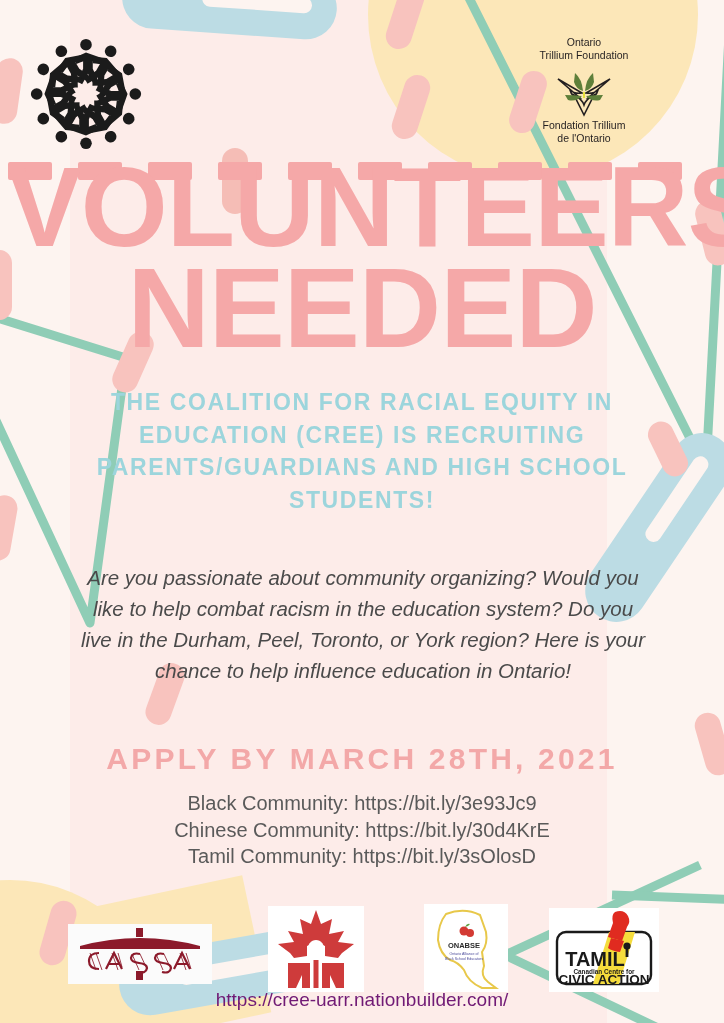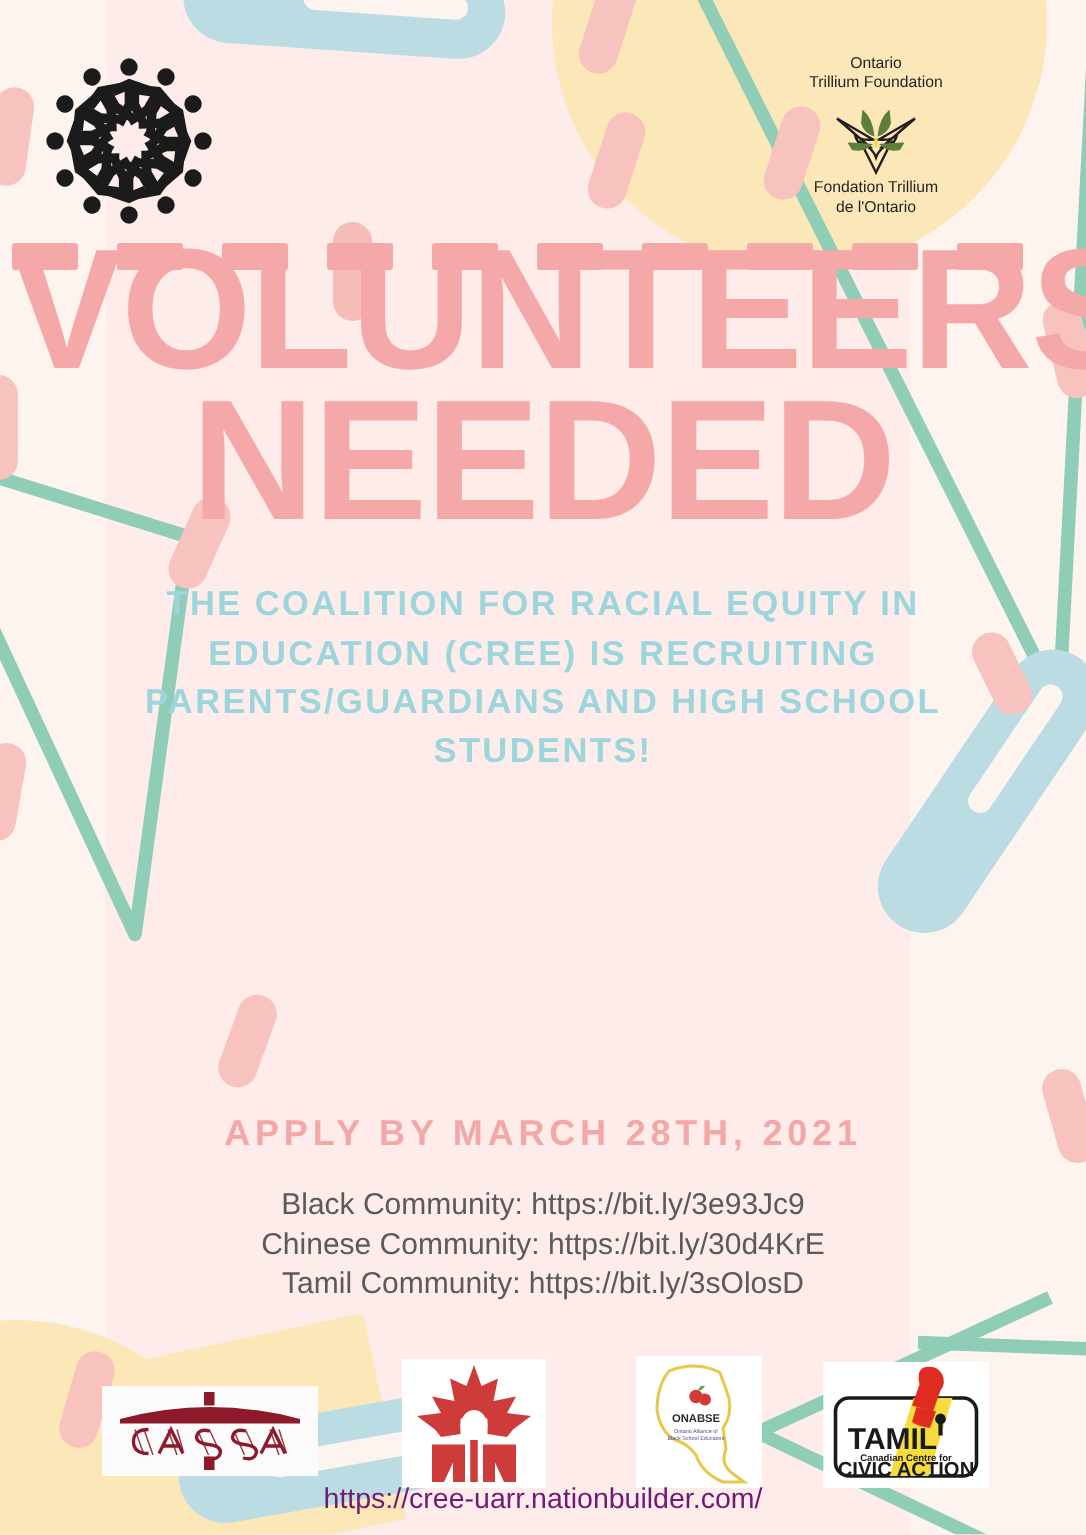--- a/index.html
+++ b/index.html
@@ -136,21 +136,21 @@
     line-height:1.52;
   }
 
   
   .applyby {
     position:absolute; left:0; top:742px; width:724px;
     text-align:center;
     color:#F3A8A8;
     font-family:"Liberation Sans", sans-serif;
     font-weight:700;
-    font-size:24px;
+    font-size:30px;
     letter-spacing:3.2px;
   }
 
   
   .links {
     position:absolute; left:0; top:790px; width:724px;
     text-align:center;
     color:#5A5A5A;
     font-family:"Liberation Sans", sans-serif;
     font-size:20px;
@@ -272,20 +272,21 @@
       <div class="otf-line">de l'Ontario</div>
     </div>
 
     <h1 class="headline">
       <span class="l1">VOLUNTEERS</span>
       <span class="l2">NEEDED</span>
     </h1>
 
     <h2 class="subhead">THE COALITION FOR RACIAL EQUITY IN EDUCATION (CREE) IS RECRUITING PARENTS/GUARDIANS AND HIGH SCHOOL STUDENTS!</h2>
 
+    <p class="para">Are you passionate about community organizing? Would you like to help combat racism in the education system? Do you live in the Durham, Peel, Toronto, or York region? Here is your chance to help influence education in Ontario!</p>
 
     <div class="applyby">APPLY BY MARCH 28TH, 2021</div>
 
     <div class="links">
       <div>Black Community: https://bit.ly/3e93Jc9</div>
       <div>Chinese Community: https://bit.ly/30d4KrE</div>
       <div>Tamil Community: https://bit.ly/3sOlosD</div>
     </div>
 
     <div class="logos">

